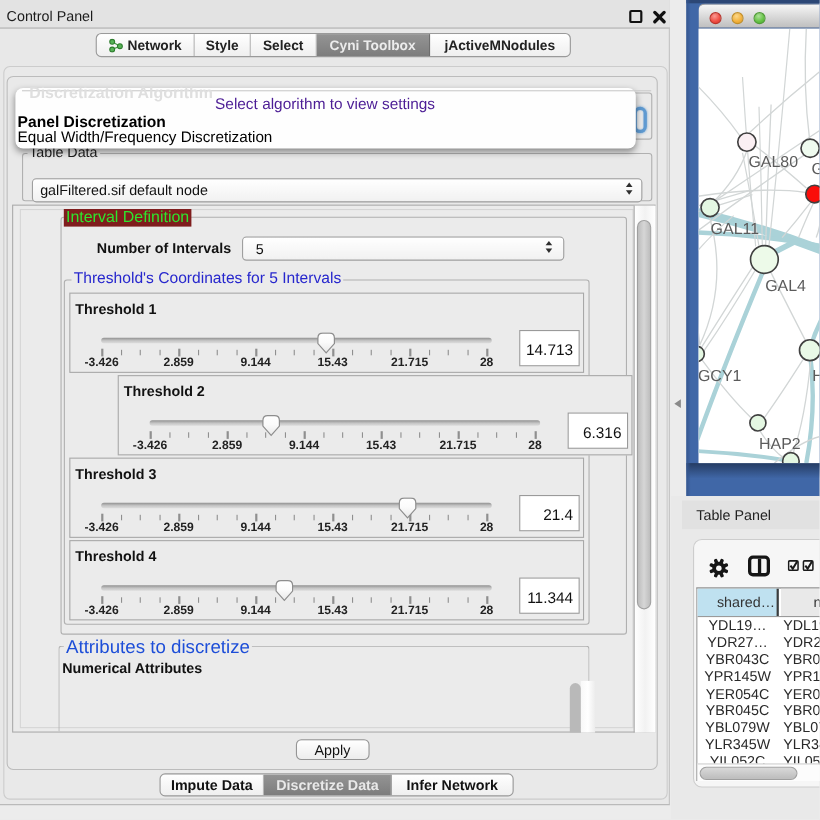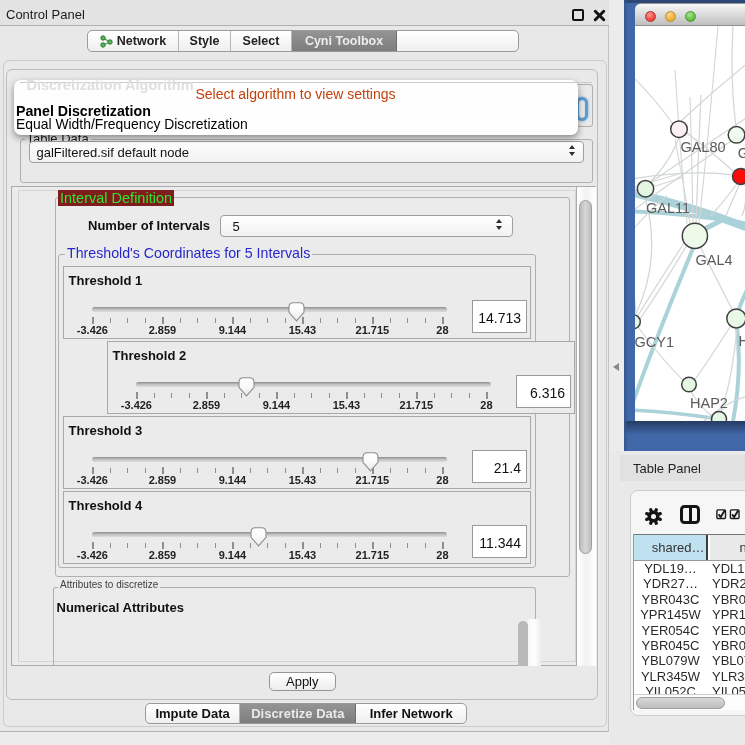--- a/index.html
+++ b/index.html
@@ -75,41 +75,41 @@
 .track { position:absolute; left:28.5px; top:39.5px; width:355px; height:5px; border-radius:2.5px;
   background:linear-gradient(#8f8f8f,#c6c6c6 55%,#dcdcdc); }
 .vbox { position:absolute; left:408.5px; top:33px; width:55px; height:33px; background:#ffffff;
   border:1px solid #9a9a9a; font-size:14px; color:#111; text-align:right; line-height:35px; padding-right:5px;}
 .knob { position:absolute; top:34.5px; width:17px; height:20px; }
 .tlabels { position:absolute; top:57px; left:0; width:100%; font-size:11px; font-weight:bold; color:#222;}
 .tlabels span { position:absolute; transform:translateX(-50%); }
 
 
 #gattr { left:52.5px; top:587px; width:483px; height:78px; border:1px solid #b0b0b0; border-top-left-radius:3px; border-top-right-radius:3px; border-bottom:none;}
-#gattrlbl { left:58px; top:578.8px; font-size:10px; color:#404040; background:#ebebeb; padding:0 2px;}
+#gattrlbl { left:58px; top:578.8px; font-size:17px; color:#1d4ed8; background:#ebebeb; padding:0 2px;}
 #numattr { left:56.5px; top:599.5px; font-size:13px; font-weight:bold; color:#111;}
 #attrlist { left:64px; top:618px; width:478px; height:48px; background:#ffffff; border:1px solid #9a9a9a; overflow:hidden;}
 #attrlist { padding-top:5px; }
 #attrlist div { font-size:12.5px; color:#111; height:15.8px; line-height:15.8px; padding-left:4px;}
 #listsbthumb { left:518px; top:621px; width:10px; height:45px; background:#b9b9b9; border-radius:5px 5px 0 0;}
 #listsbtrack { left:528px; top:618.5px; width:13px; height:47px; background:linear-gradient(90deg,#f8f8f8,#ffffff,#ececec);}
 #applybtn { left:268.5px; top:671.5px; width:67.5px; height:19px; border:1px solid #959595; border-radius:5px;
   background:linear-gradient(#ffffff,#ededed); font-size:13px; color:#111; text-align:center; line-height:17px;}
 
 
 #bottabs { left:145px; width:322px; top:703px; height:21px;}
 #bottabs .tabseg { font-weight:bold; font-size:13px; color:#111;}
 #bottabs .tabseg.sel { color:#e9e9e9;}
 
 
 #popup { left:14px; top:80px; width:563.5px; height:54.5px; background:#fefefe; border-radius:7px;
   box-shadow:0 3px 7px rgba(0,0,0,0.42); }
 #ghostline { left:20px; top:82px; width:572px; height:1px; background:#cbcbcb; }
 #ghosttxt { left:26.5px; top:77px; font-size:14.5px; font-weight:bold; color:#dfdfdf; }
-#selalgo { left:0; top:85.5px; width:591px; text-align:center; font-size:14px; color:#c2410c; }
+#selalgo { left:0; top:85.5px; width:591px; text-align:center; font-size:14px; color:#4c1d95; }
 #manual { left:16px; top:102.7px; font-size:14.2px; font-weight:bold; color:#000; }
 #equal { left:16px; top:115.7px; font-size:13.9px; color:#000; }
 #combofrag { left:576px; top:96.5px; width:11.5px; height:24.5px; border:3px solid rgba(70,140,205,0.85); border-radius:8px; background:#ececec; box-shadow:0 0 2.5px rgba(70,140,205,0.8), inset 0 0 1.5px rgba(70,140,205,0.6);}
 
 
 #netwin { left:624px; top:0; width:125px; height:451px; background:#4067a7; }
 #netshadow { left:0; top:421px; width:125px; height:14px;
   background:linear-gradient(#253c63, rgba(64,103,167,0)); }
 #nettopline { left:0; top:0; width:125px; height:2.5px; background:#2c4776; }
 #netleftshade { left:0; top:0; width:4px; height:451px; background:linear-gradient(90deg,#35568e,rgba(64,103,167,0)); }
@@ -152,30 +152,31 @@
         <svg width="13" height="13" viewBox="0 0 13 13" style="margin-right:4px;">
           <line x1="3" y1="3" x2="10" y2="7" stroke="#4aa04a" stroke-width="1.2"></line>
           <line x1="3" y1="10" x2="10" y2="7" stroke="#4aa04a" stroke-width="1.2"></line>
           <circle cx="3" cy="3" r="2.2" fill="#57b357" stroke="#2e7d2e"></circle>
           <circle cx="3" cy="10" r="2.2" fill="#57b357" stroke="#2e7d2e"></circle>
           <circle cx="10" cy="7" r="2.2" fill="#57b357" stroke="#2e7d2e"></circle>
         </svg>Network</div>
       <div class="tabseg" style="width:52px;">Style</div>
       <div class="tabseg" style="width:61px;">Select</div>
       <div class="tabseg sel" style="width:105px;">Cyni Toolbox</div>
+      <div class="tabseg" style="width:130px;">jActiveMNodules</div>
     </div>
 
     <div id="panelA2" class="abs"></div>
     <div id="panelA" class="abs"></div>
 
     <div id="gdisc" class="abs group"></div>
 
     <div id="gtable" class="abs group"></div>
     <div id="tdlabel" class="abs">Table Data</div>
-    <div class="combo abs" style="left:28.5px; top:141px; width:555.5px; height:21.5px;">
+    <div class="combo abs" style="left:28.5px; top:162px; width:555.5px; height:21.5px;">
       <span class="lbl">galFiltered.sif default node</span>
       <div class="arrows" style="right:6px; top:3px;">
           <div class="up"></div>
           <div class="dn"></div>
         </div>
     </div>
 
     <div id="panelB" class="abs"></div>
     <div id="panelC" class="abs"></div>
     <div id="vsb" class="abs"></div>

